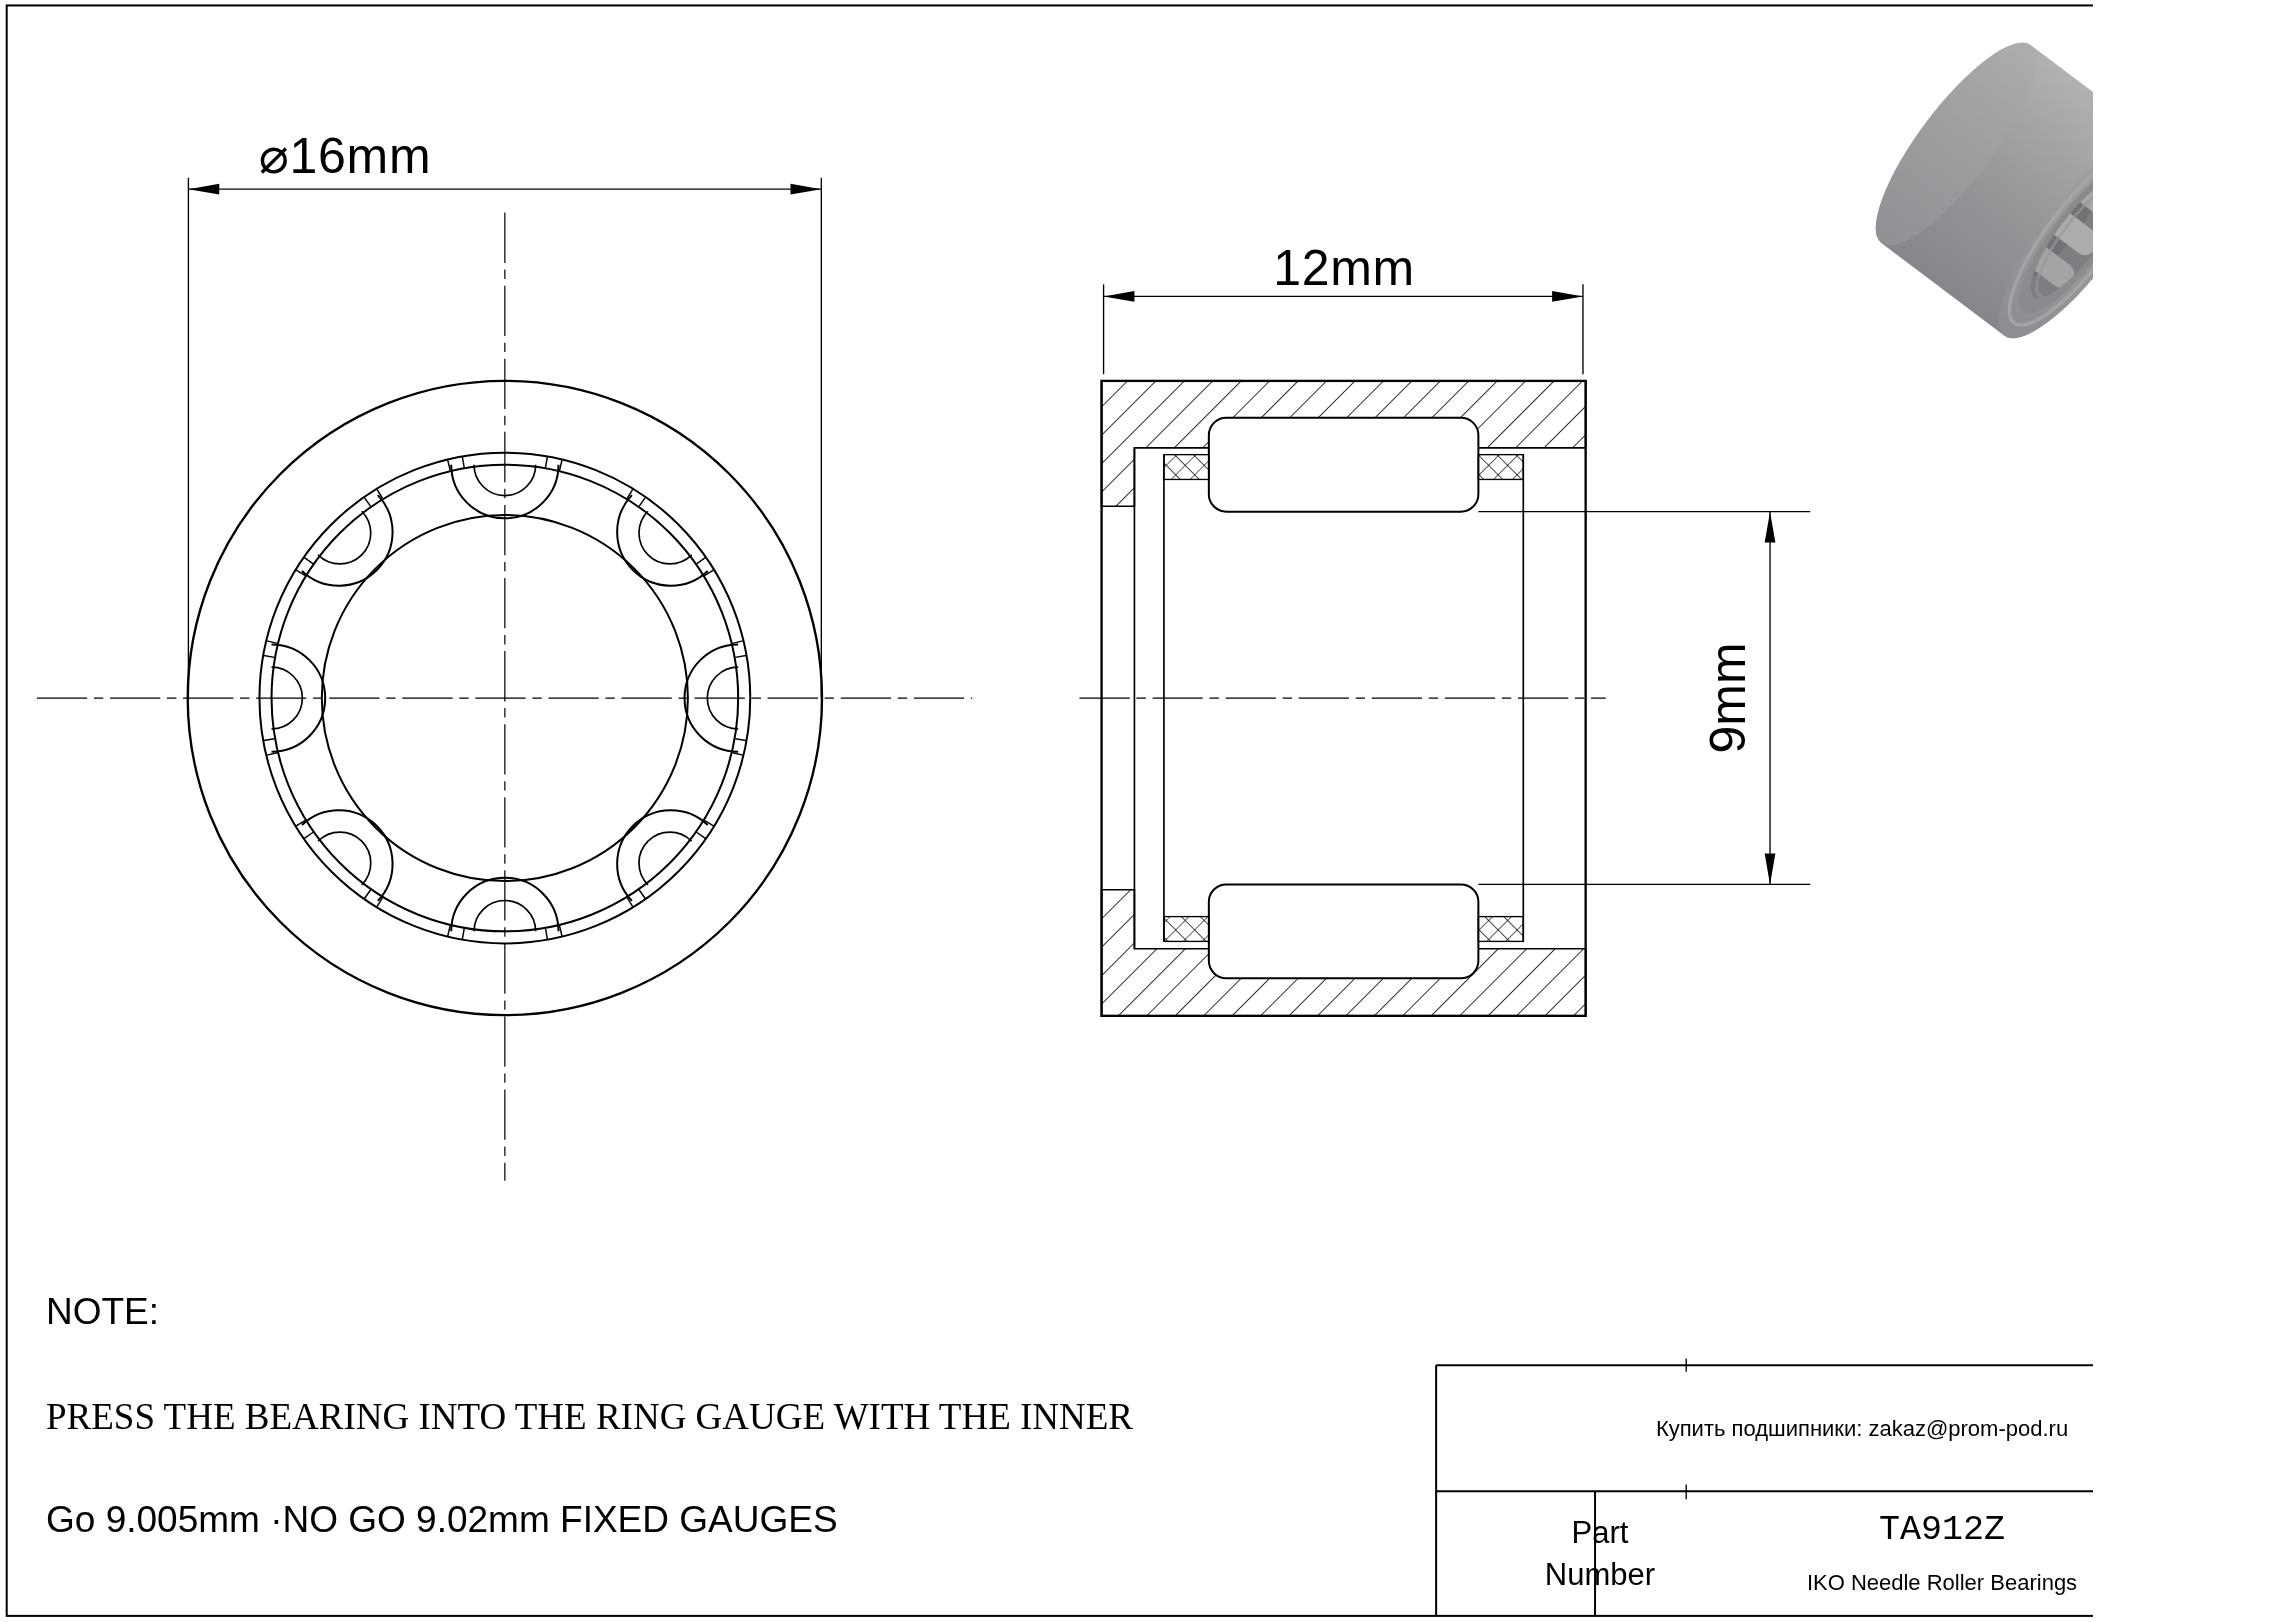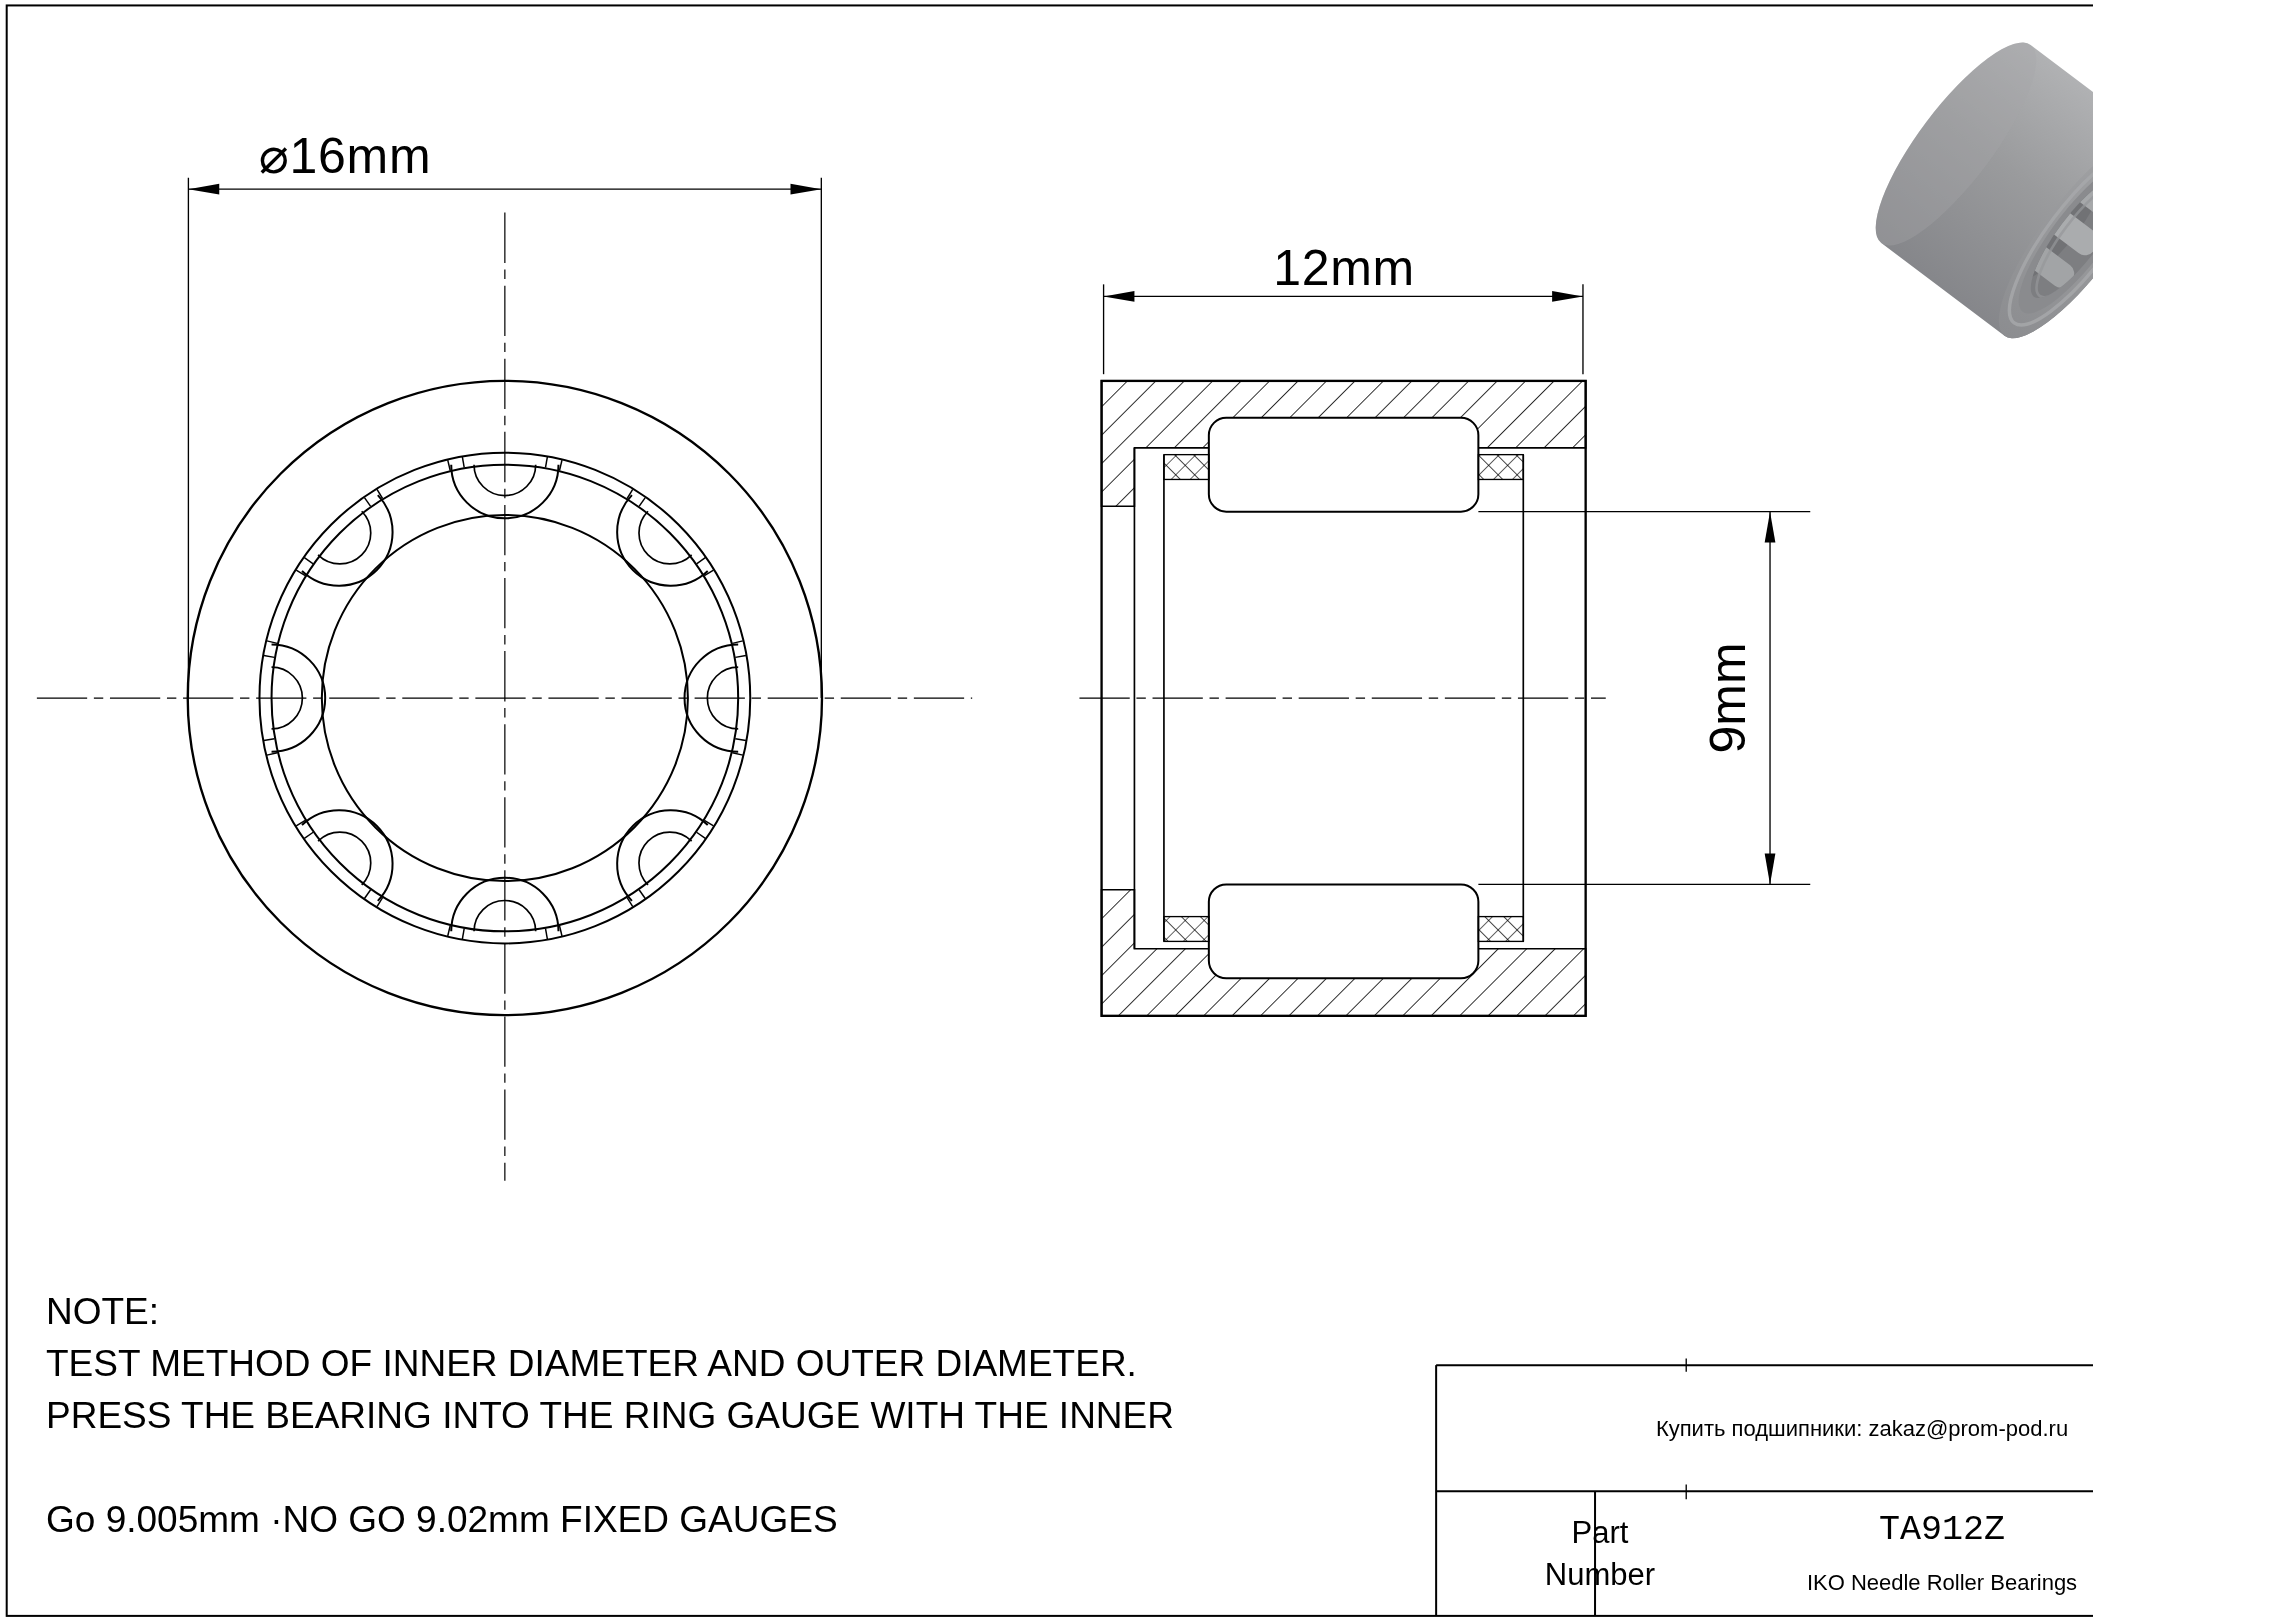--- a/index.html
+++ b/index.html
@@ -185,22 +185,21 @@
     </g>
   </svg>
 
   <div class="t center dim-label" style="left:345px;top:156px;">⌀16mm</div>
 
   <div class="t center dim-label" style="left:1344px;top:268px;">12mm</div>
 
   <div class="t dim-label-rot" style="left:1728px;top:698px;">9mm</div>
 
   <div class="t note-line" style="left:46px;top:1291px;">NOTE:</div>
-  <div class="t note-line" style="left:46px;top:1343px;">TEST METHOD OF INNER DIAMETER AND OUTER DIAMETER.</div>
-  <div class="t note-line" style="left:46px;top:1395px;">PRESS THE BEARING INTO THE RING GAUGE WITH THE INNER</div>
+  <div class="t note-line" style="left:46px;top:1395px;font-family:Liberation Serif, serif;">PRESS THE BEARING INTO THE RING GAUGE WITH THE INNER</div>
   <div class="t note-line" style="left:46px;top:1499px;">Go 9.005mm ·NO GO 9.02mm FIXED GAUGES</div>
 
   <div class="t center tb-contact" style="left:1862px;top:1429px;">Купить подшипники: zakaz@prom-pod.ru</div>
 
   <div class="t center tb-partlabel" style="left:1600px;top:1554px;">
     <div>Part</div>
     <div>Number</div>
   </div>
 
   <div class="t center tb-partnum" style="left:1942px;top:1530px;font-family:Liberation Mono, monospace;">TA912Z</div>

